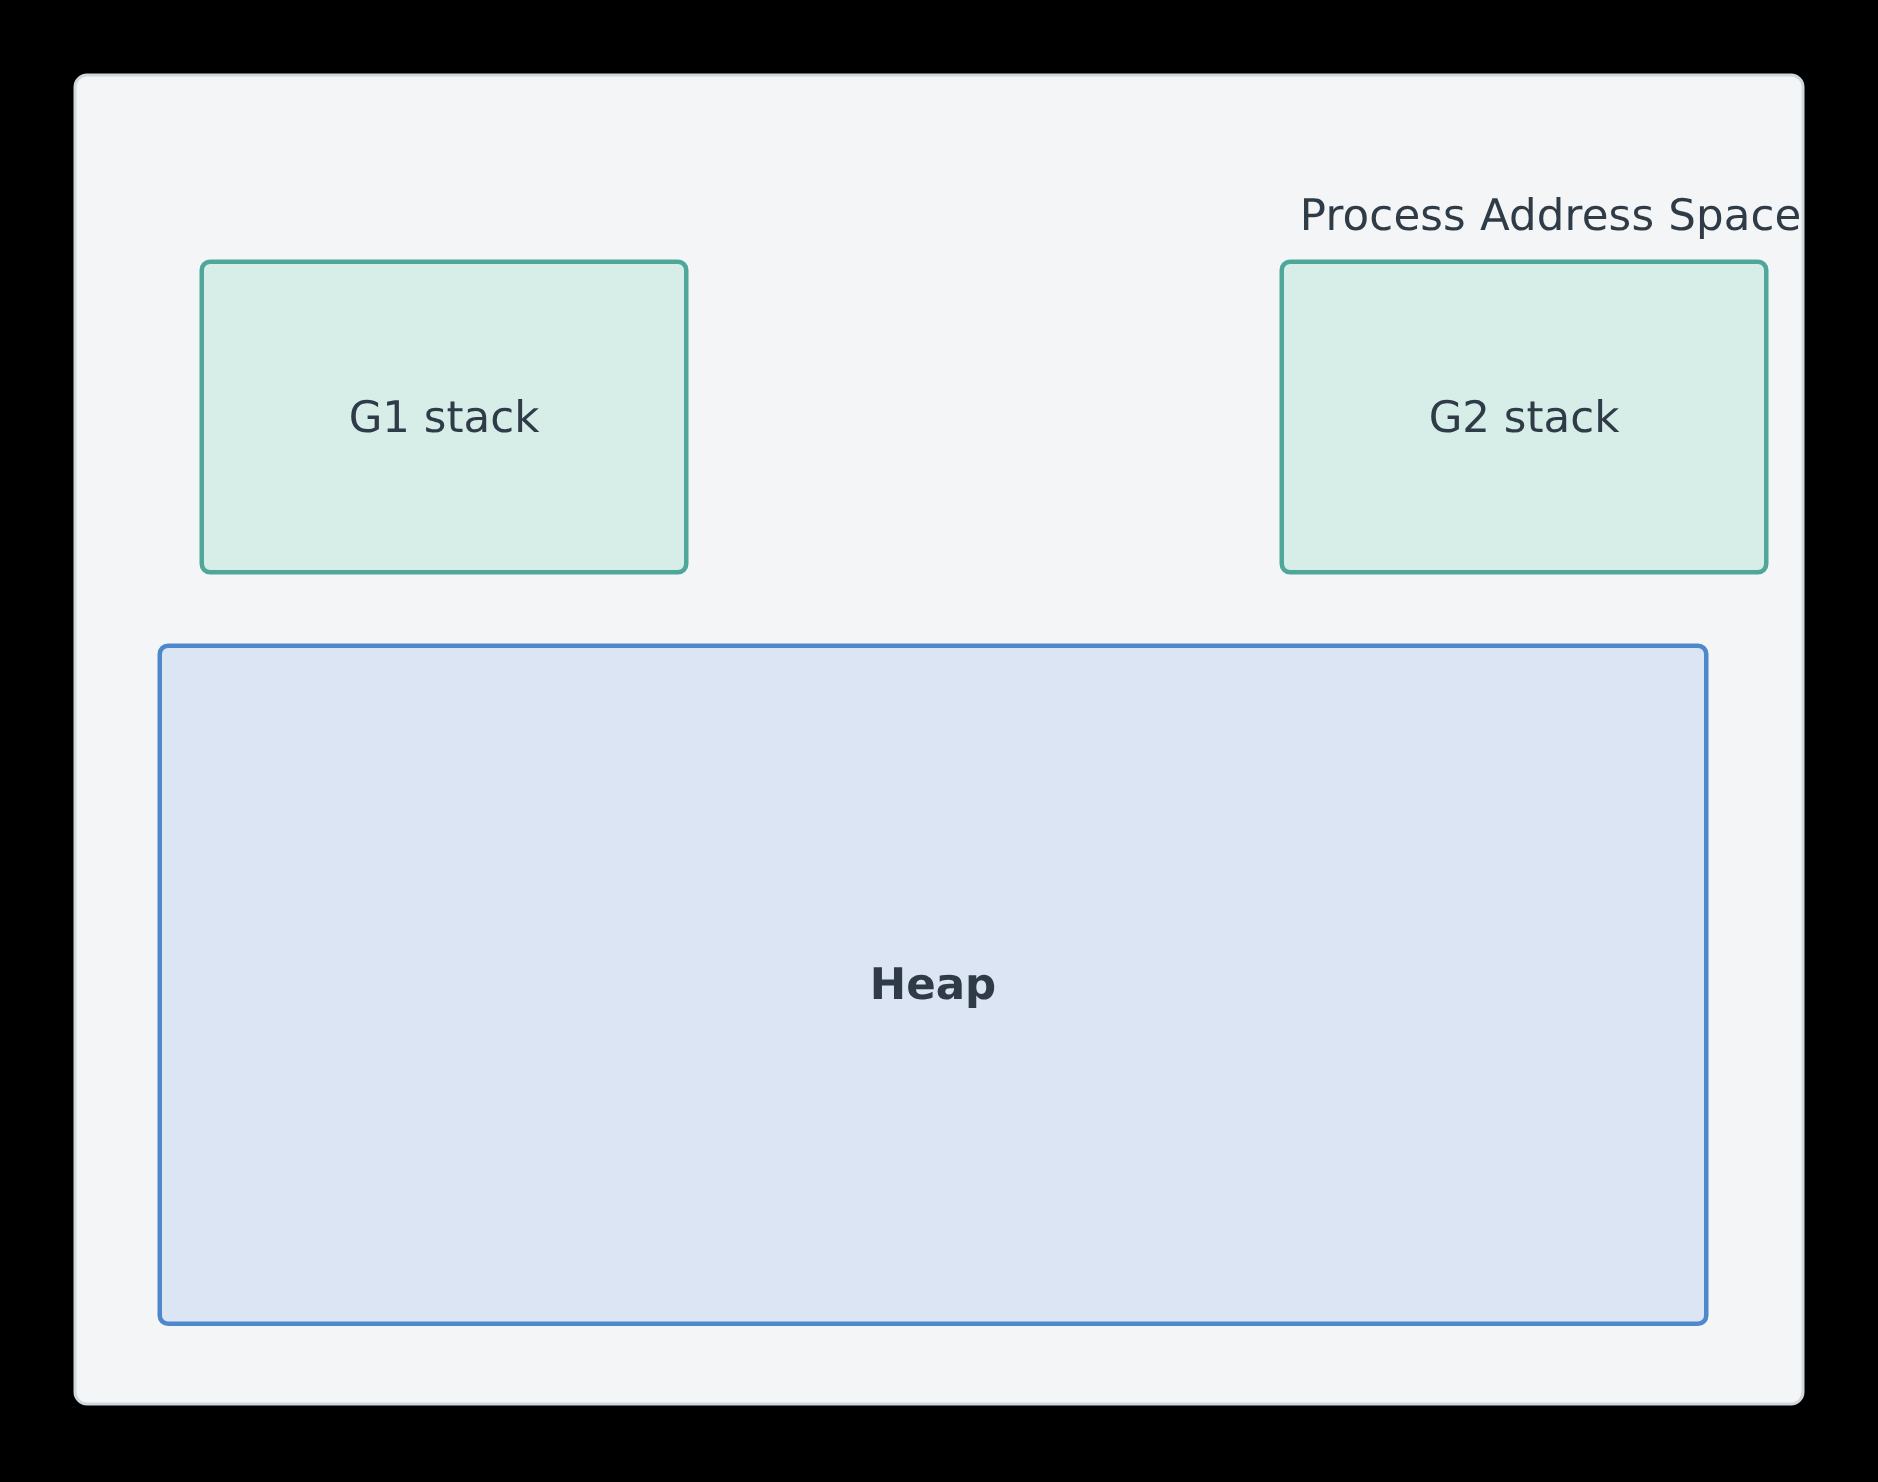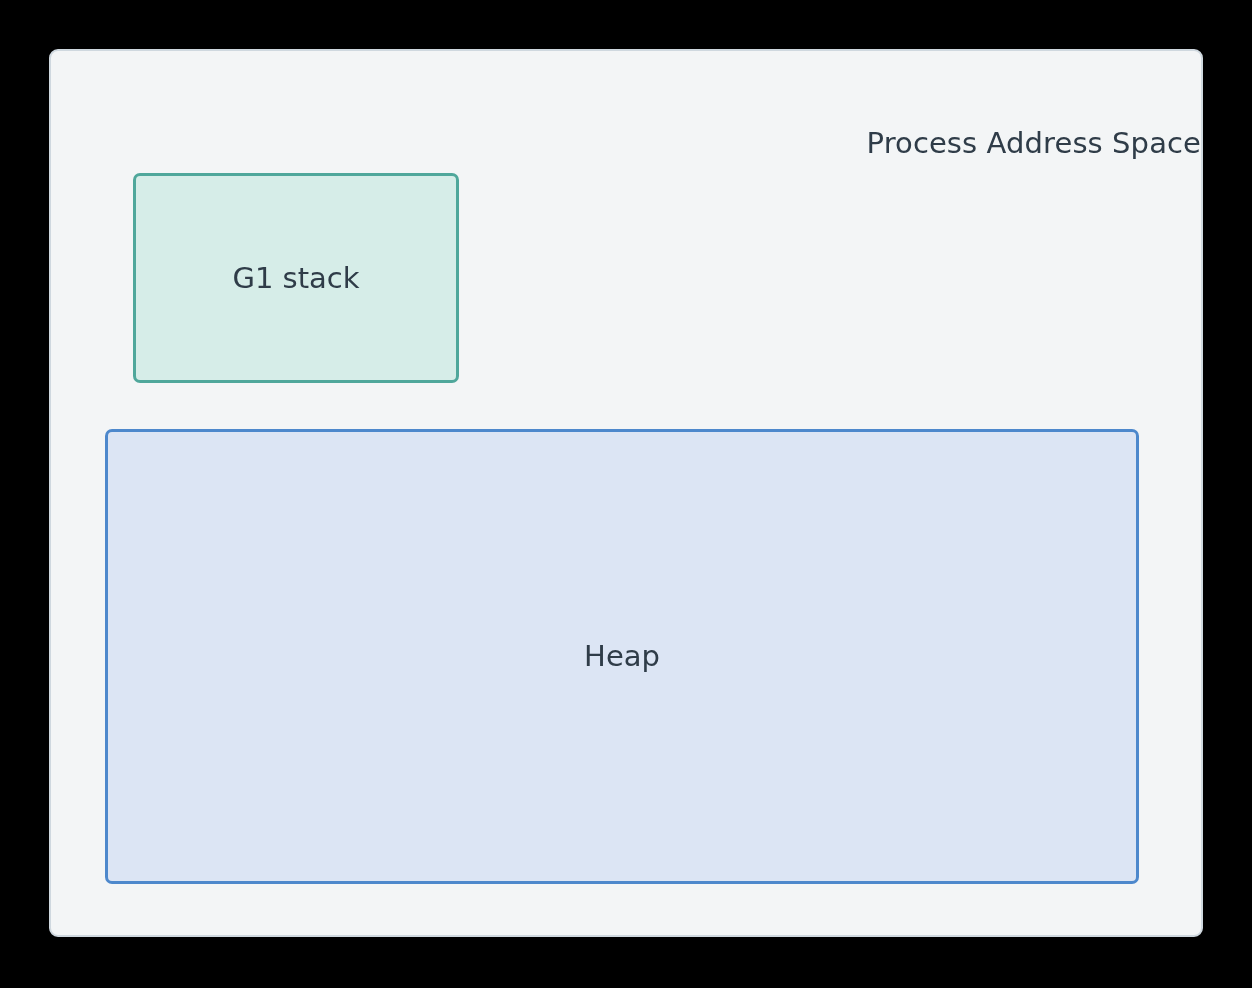--- a/index.html
+++ b/index.html
@@ -94,41 +94,44 @@
     border: 3px solid #4D88CC;
     border-radius: 7px;
     box-sizing: border-box;
     display: flex;
     align-items: center;
     justify-content: center;
   }
 
   .heap-label {
     font-size: 29px;
-    font-weight: 400;
+    font-weight: 700;
     color: #2F3C48;
     line-height: 1;
     white-space: nowrap;
   }
 </style>
 </head>
 <body>
 
 <div id="canvas">
 
   <div class="process-container">
 
     <div class="process-title">Process Address Space</div>
 
     <div class="stack-row">
 
       <div class="stack-box">
         <span class="stack-label">G1 stack</span>
       </div>
 
+      <div class="stack-box">
+        <span class="stack-label">G2 stack</span>
+      </div>
 
 
     </div>
 
     <div class="heap-box">
       <span class="heap-label">Heap</span>
     </div>
 
   </div>
 

